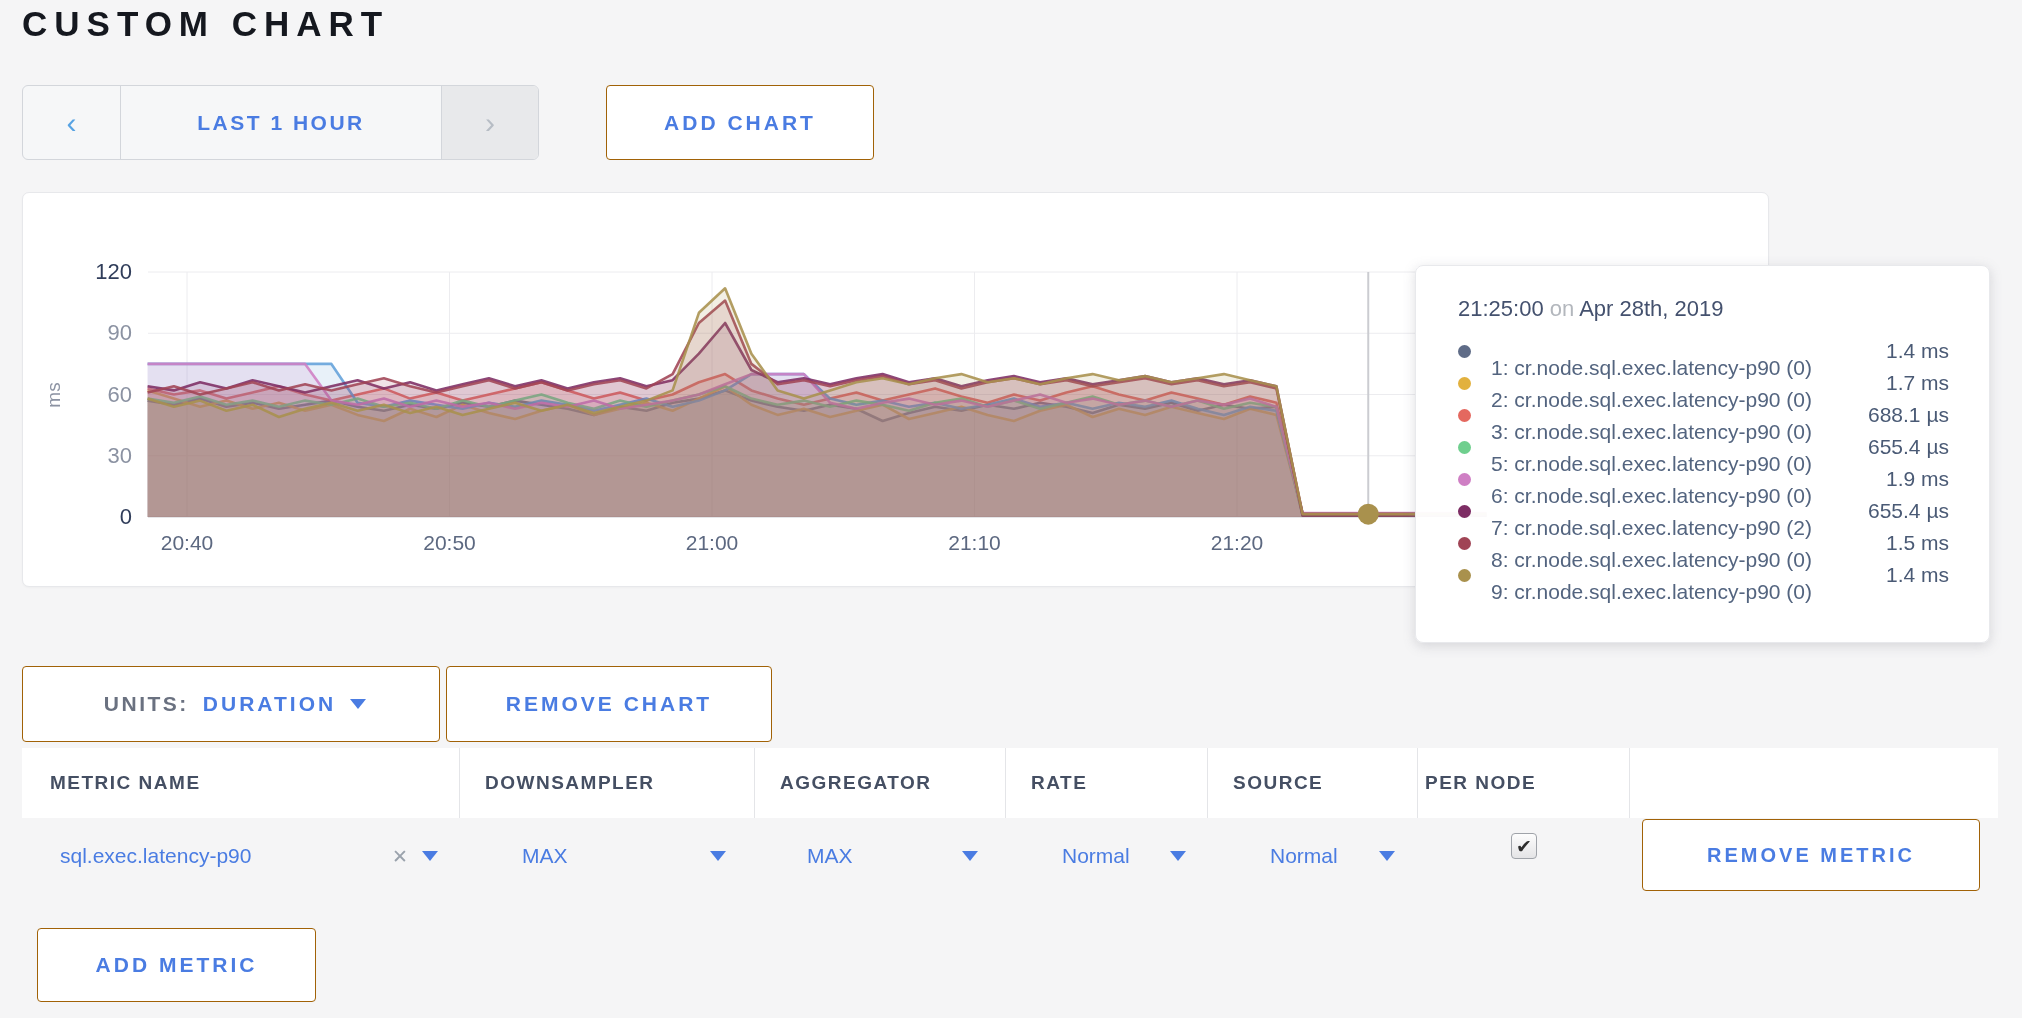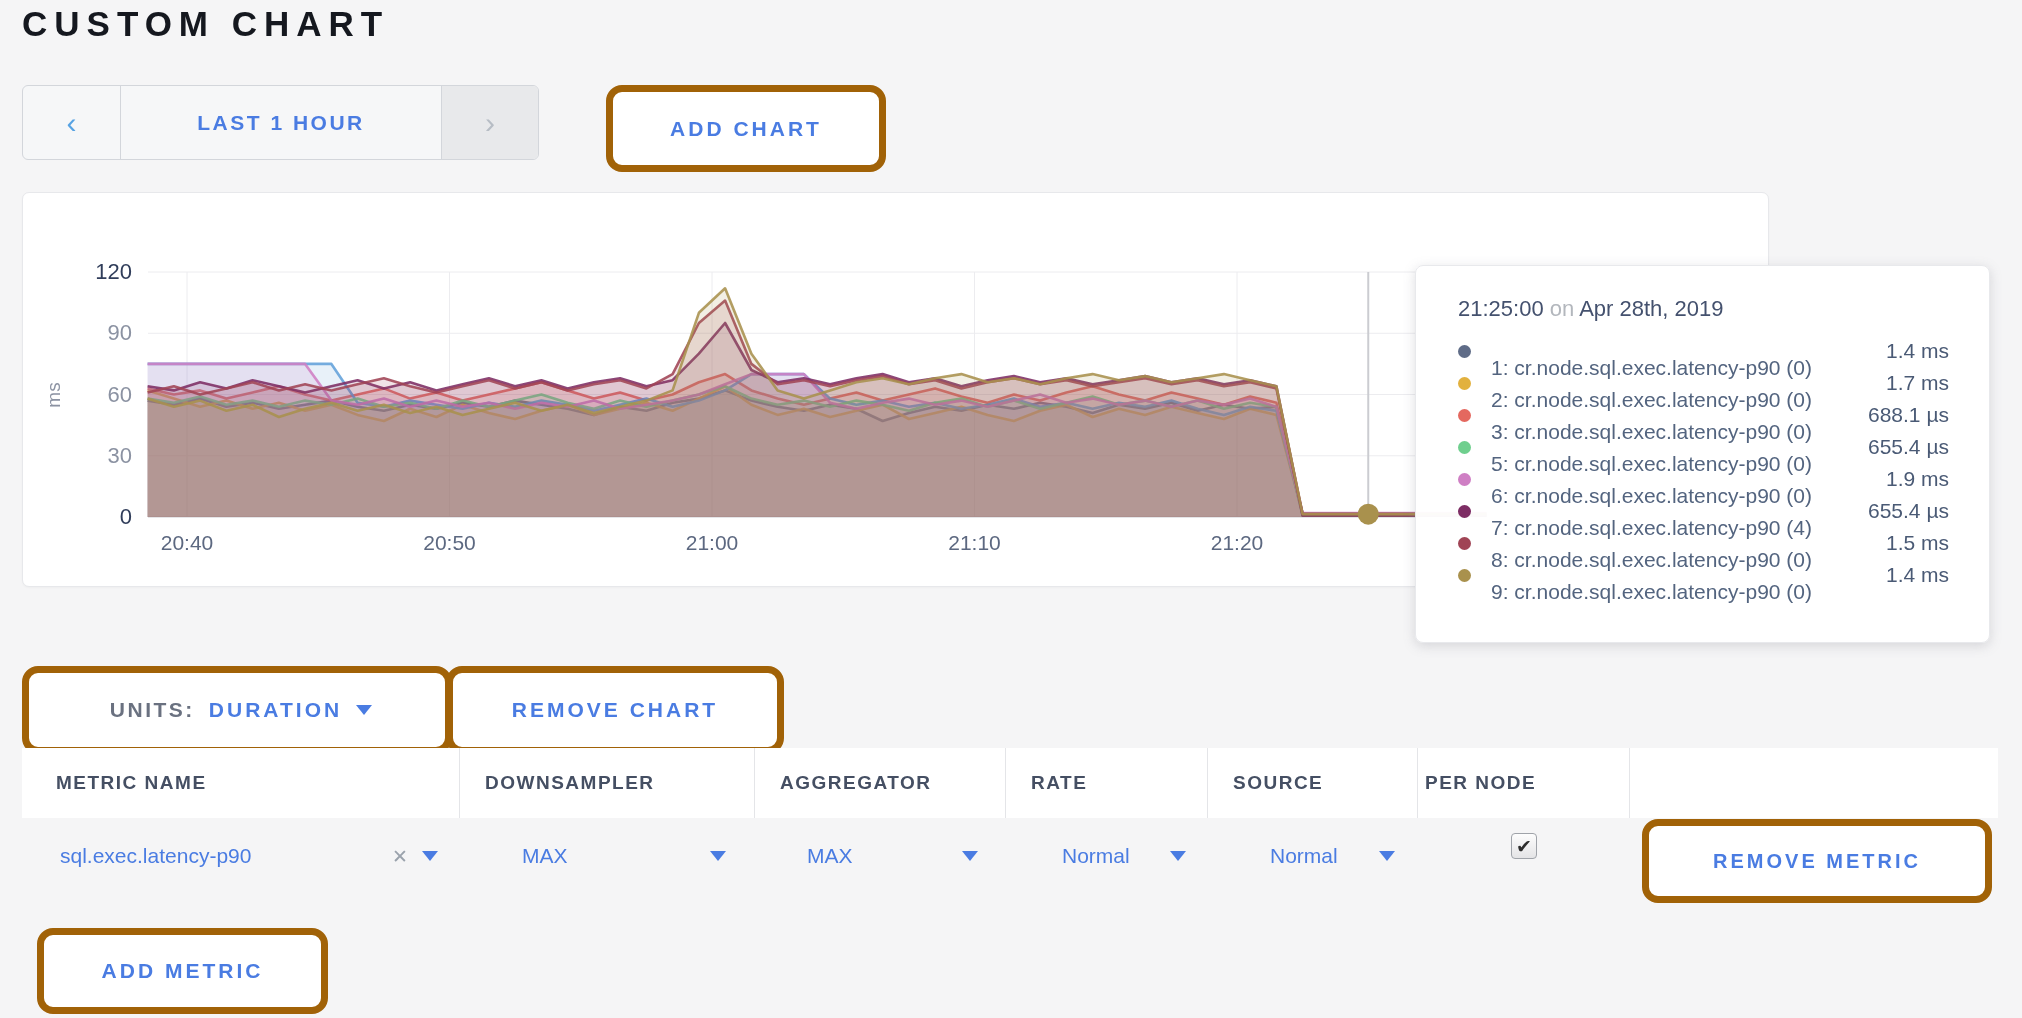--- a/index.html
+++ b/index.html
@@ -5,21 +5,21 @@
   html,body{margin:0;padding:0;background:#f5f5f6;font-family:"Liberation Sans",sans-serif;}
   .screen{position:relative;width:2022px;height:1018px;background:#f5f5f6;overflow:hidden;}
   .abs{position:absolute;}
   .page-title{left:22px;top:4px;font-size:35px;font-weight:bold;letter-spacing:7px;color:#15181f;}
   
   .timesel{left:22px;top:85px;width:515px;height:73px;border:1px solid #d3d6db;border-radius:6px;background:#f6f7f8;display:flex;overflow:hidden;}
   .timesel .seg{display:flex;align-items:center;justify-content:center;}
   .seg-prev{width:97px;border-right:1px solid #d3d6db;color:#57a3e3;font-size:30px;cursor:pointer;}
   .seg-range{flex:1;color:#4a7ce2;font-size:21px;font-weight:bold;letter-spacing:2.5px;}
   .seg-next{width:96px;border-left:1px solid #d3d6db;background:#e8e9eb;color:#b7bdc5;font-size:30px;}
-  .btn{border:7px solid #a16207;border-radius:16px;background:#fff;display:flex;align-items:center;justify-content:center;color:#4a7ce2;font-size:21px;font-weight:bold;letter-spacing:3px;cursor:pointer;}
+  .btn{border:1px solid #a16207;border-radius:4px;background:#fff;display:flex;align-items:center;justify-content:center;color:#4a7ce2;font-size:21px;font-weight:bold;letter-spacing:3px;cursor:pointer;}
   .addchart{left:606px;top:85px;width:266px;height:73px;}
   
   .card{left:22px;top:192px;width:1745px;height:393px;background:#fff;border:1px solid #e7e8eb;border-radius:7px;box-shadow:0 1px 2px rgba(0,0,0,0.03);}
   .chart-svg{left:22px;top:192px;width:1745px;height:393px;}
   
   .tooltip{left:1415px;top:265px;width:575px;height:378px;background:rgba(255,255,255,0.97);border:1px solid #e8e9ec;border-radius:8px;box-shadow:0 3px 12px rgba(120,120,130,0.25);padding:30px 40px 0 42px;box-sizing:border-box;z-index:5;}
   .tt-head{font-size:22px;color:#44516e;margin-bottom:13px;white-space:nowrap;}
   .tt-head .on{color:#b3b7bd;}
   .tt-row{display:flex;align-items:center;height:32px;font-size:21px;color:#53647f;white-space:nowrap;}
   .tt-dot{width:13px;height:13px;border-radius:50%;margin-right:20px;flex:none;}
@@ -132,21 +132,21 @@
           <span class="tt-label">5: cr.node.sql.exec.latency-p90 (0)</span>
           <span class="tt-val">655.4 µs</span>
         </div>
         <div class="tt-row">
           <span class="tt-dot" style="background:#cf7fc4"></span>
           <span class="tt-label">6: cr.node.sql.exec.latency-p90 (0)</span>
           <span class="tt-val">1.9 ms</span>
         </div>
         <div class="tt-row">
           <span class="tt-dot" style="background:#7d2d64"></span>
-          <span class="tt-label">7: cr.node.sql.exec.latency-p90 (4)</span>
+          <span class="tt-label">7: cr.node.sql.exec.latency-p90 (2)</span>
           <span class="tt-val">655.4 µs</span>
         </div>
         <div class="tt-row">
           <span class="tt-dot" style="background:#a04455"></span>
           <span class="tt-label">8: cr.node.sql.exec.latency-p90 (0)</span>
           <span class="tt-val">1.5 ms</span>
         </div>
         <div class="tt-row">
           <span class="tt-dot" style="background:#a9914d"></span>
           <span class="tt-label">9: cr.node.sql.exec.latency-p90 (0)</span>
@@ -156,21 +156,21 @@
   </div>
 
   <div class="abs btn unitsbtn">
     <span class="ulabel">UNITS:</span>
     <span>DURATION</span>
     <span class="caret"></span>
   </div>
   <div class="abs btn removechart">REMOVE CHART</div>
 
   <div class="abs thead-band" id="thead">
-      <div class="th-cell" style="left: 8px; width: 437px;">METRIC NAME</div>
+      <div class="th-cell" style="left: 2px; width: 437px;">METRIC NAME</div>
       <div class="th-cell" style="left: 437px; width: 295px;">DOWNSAMPLER</div>
       <div class="th-cell" style="left: 732px; width: 251px;">AGGREGATOR</div>
       <div class="th-cell" style="left: 983px; width: 202px;">RATE</div>
       <div class="th-cell" style="left: 1185px; width: 210px;">SOURCE</div>
       <div class="th-cell" style="left: 1395px; width: 212px; padding-left: 8px;">PER NODE</div>
       <div class="th-div" style="left: 437px;"></div>
       <div class="th-div" style="left: 732px;"></div>
       <div class="th-div" style="left: 983px;"></div>
       <div class="th-div" style="left: 1185px;"></div>
       <div class="th-div" style="left: 1395px;"></div>

